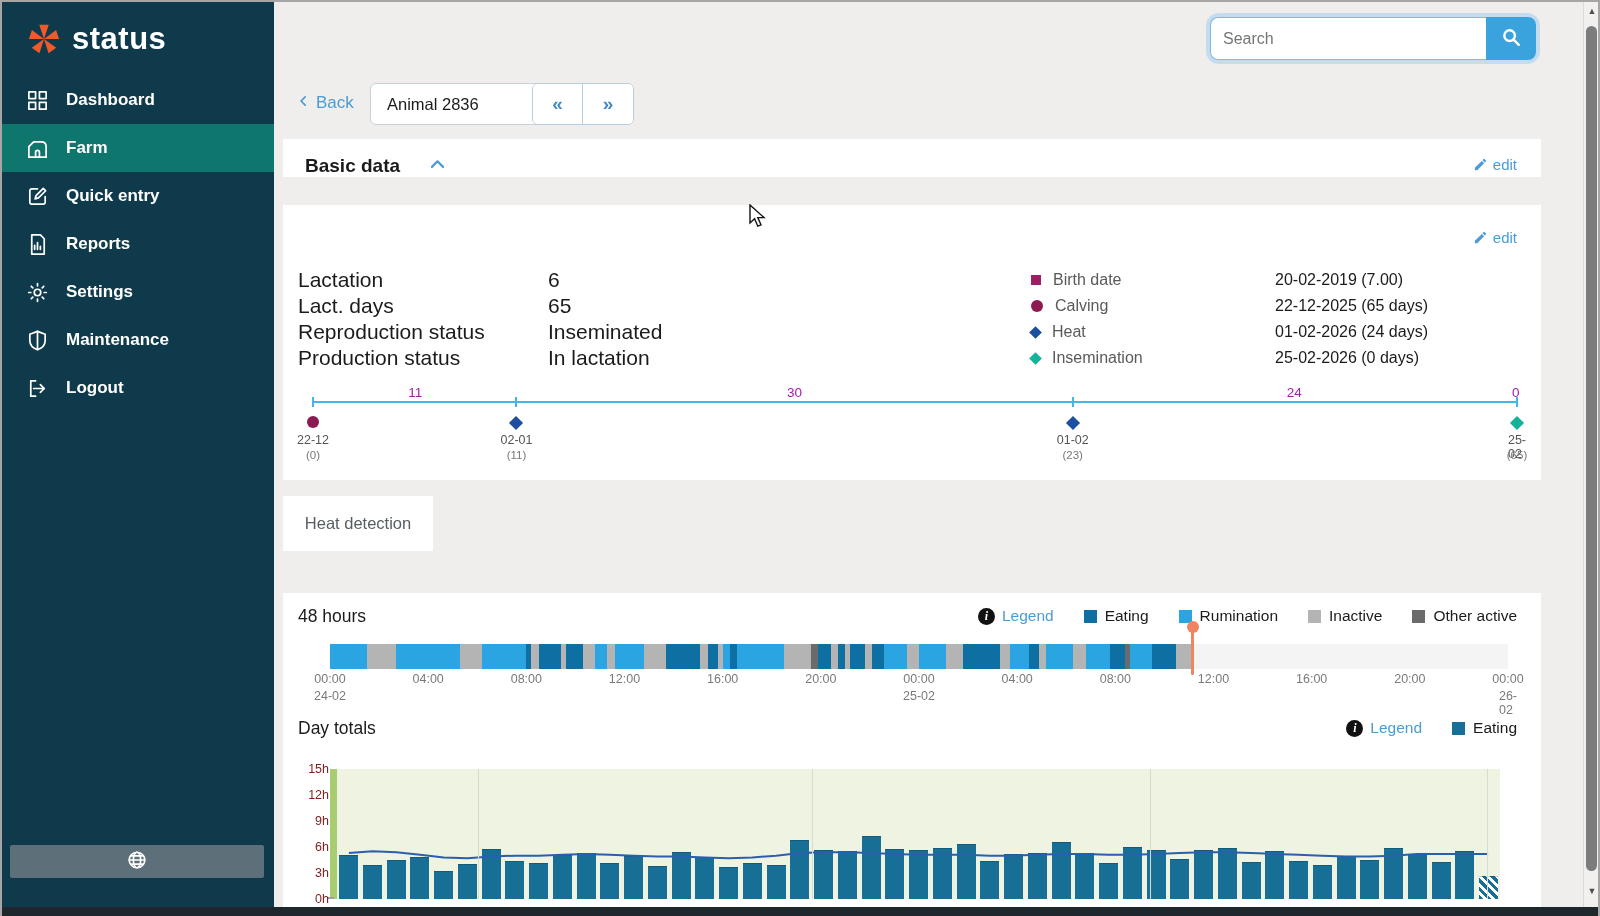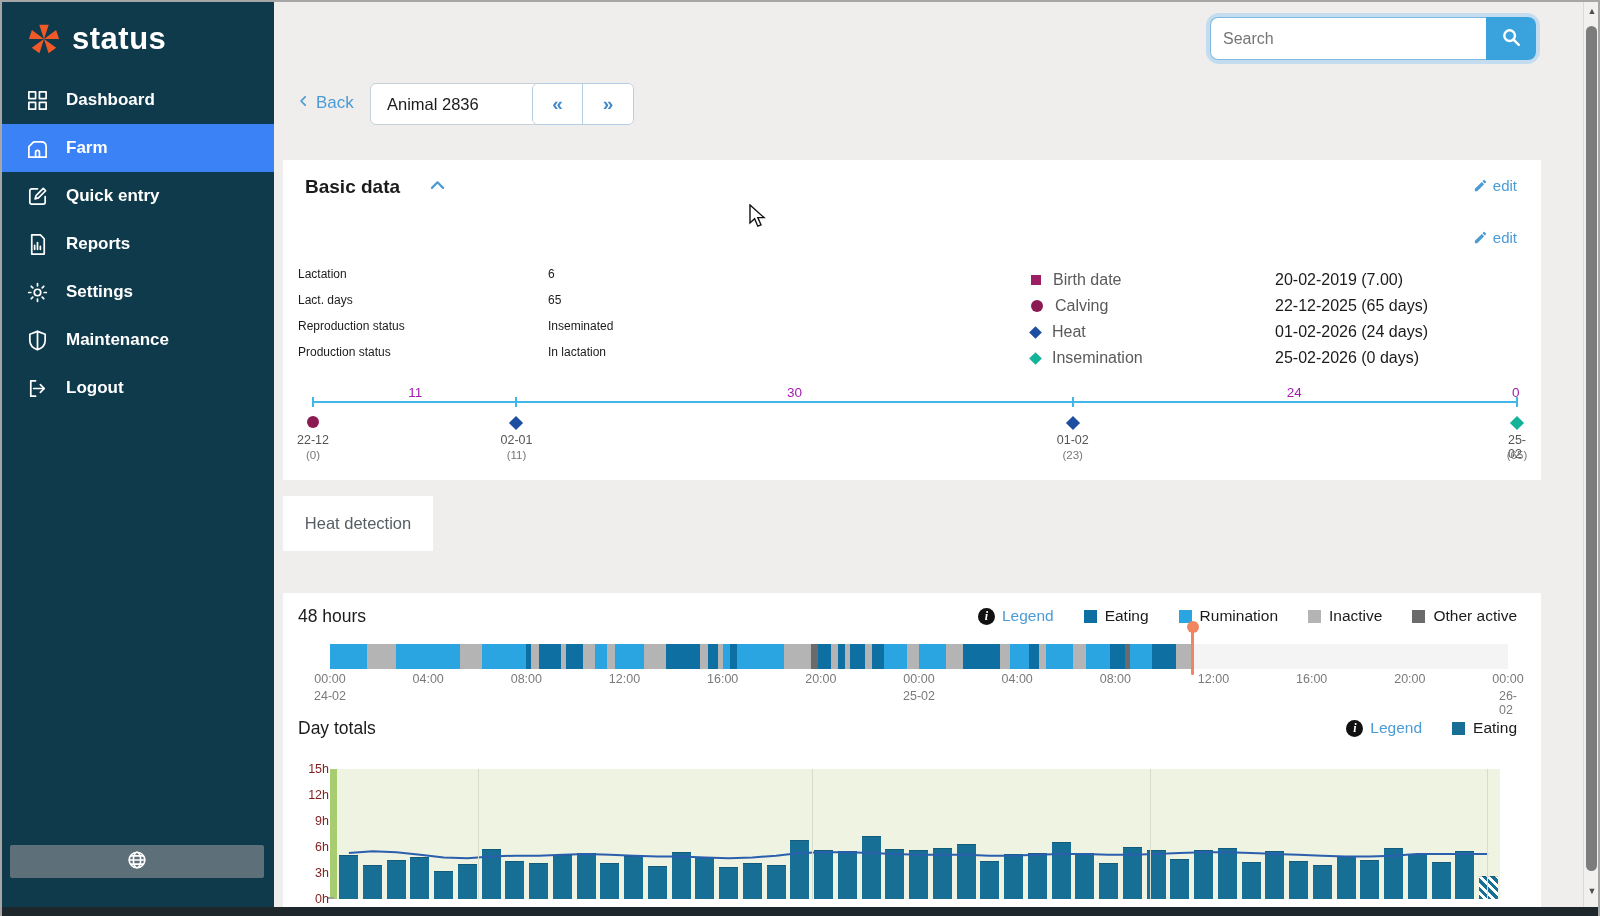--- a/index.html
+++ b/index.html
@@ -7,21 +7,21 @@
        font-family:"Liberation Sans",sans-serif;color:#1b1b1b;}
   .frame{position:absolute;inset:0;border:2px solid #a6a6a6;border-bottom:none;pointer-events:none;z-index:120;}
   
   .sidebar{position:absolute;left:0;top:0;width:274px;height:916px;background:#0e3a4b;z-index:5;}
   .logo{display:flex;align-items:center;gap:10px;margin:16px 0 0 26px;height:46px;}
   .logo .star{width:36px;height:36px;}
   .logo .word{color:#fff;font-size:31px;font-weight:700;letter-spacing:.5px;}
   .menu{margin-top:14px;}
   .side-item{display:flex;align-items:center;gap:17px;height:48px;padding-left:25px;color:#fff;
              font-size:17px;font-weight:600;cursor:pointer;}
-  .side-item.active{background:#3b82f6;}
+  .side-item.active{background:#0f766e;}
   .side-item .ic{width:24px;height:24px;display:flex;align-items:center;justify-content:center;}
   .lang-btn{position:absolute;left:10px;right:10px;top:845px;height:33px;background:#5d7079;border:none;
             border-radius:2px;display:flex;align-items:center;justify-content:center;cursor:pointer;}
   
   .main{position:absolute;left:274px;top:0;width:1310px;height:907px;}
   .card{position:absolute;left:9px;width:1258px;background:#fff;}
   .blue{color:#4b9bd5;}
   svg.stroke{fill:none;stroke:currentColor;stroke-width:1.8;stroke-linecap:round;stroke-linejoin:round;}
   
   .search-wrap{position:absolute;top:17px;right:48px;width:326px;height:43px;display:flex;
@@ -39,27 +39,27 @@
   .animal-sel .lbl{font-size:16.5px;flex:1;}
   .pager{position:absolute;left:258px;top:83px;height:40px;display:flex;background:#fff;
         border:1px solid #b5cde2;border-radius:6px;overflow:hidden;}
   .pager button{width:50px;border:none;background:#fff;color:#4289c8;font-size:19px;font-weight:700;
         cursor:pointer;font-family:inherit;}
   .pager button:first-child{border-right:1px solid #b5cde2;}
   
   .card-head{display:flex;align-items:center;gap:28px;padding:0 0 0 22px;}
   .card-title{font-size:19px;font-weight:700;}
   .edit-link{position:absolute;right:24px;display:flex;align-items:center;gap:5px;font-size:15px;cursor:pointer;}
-  .basic{top:160px;height:48px;}
+  .basic{top:139px;height:38px;}
   .basic .card-head{height:54px;}
   .basic .edit-link{top:17px;}
   .calendar{top:205px;height:275px;}
   .calendar .card-head{height:58px;}
   .calendar .edit-link{top:24px;}
-  .cal-row{position:absolute;font-size:12px;height:26px;display:flex;}
+  .cal-row{position:absolute;font-size:21px;height:26px;display:flex;align-items:center;}
   .cal-row .v{position:absolute;left:250px;}
   .ev-row{position:absolute;font-size:16px;height:26px;display:flex;align-items:center;gap:12px;color:#5a5a5a;}
   .ev-row .val{position:absolute;left:244px;color:#1b1b1b;}
   .mk{display:inline-block;}
   .mk.square{width:10px;height:10px;}
   .mk.circle{width:12px;height:12px;border-radius:50%;}
   .mk.diamond{width:9px;height:9px;transform:rotate(45deg) ;}
   
   .timeline{position:absolute;left:30px;top:183px;width:1204px;height:85px;}
   .tl-line{position:absolute;left:0;right:0;top:13px;height:2px;background:#41b6e8;}

